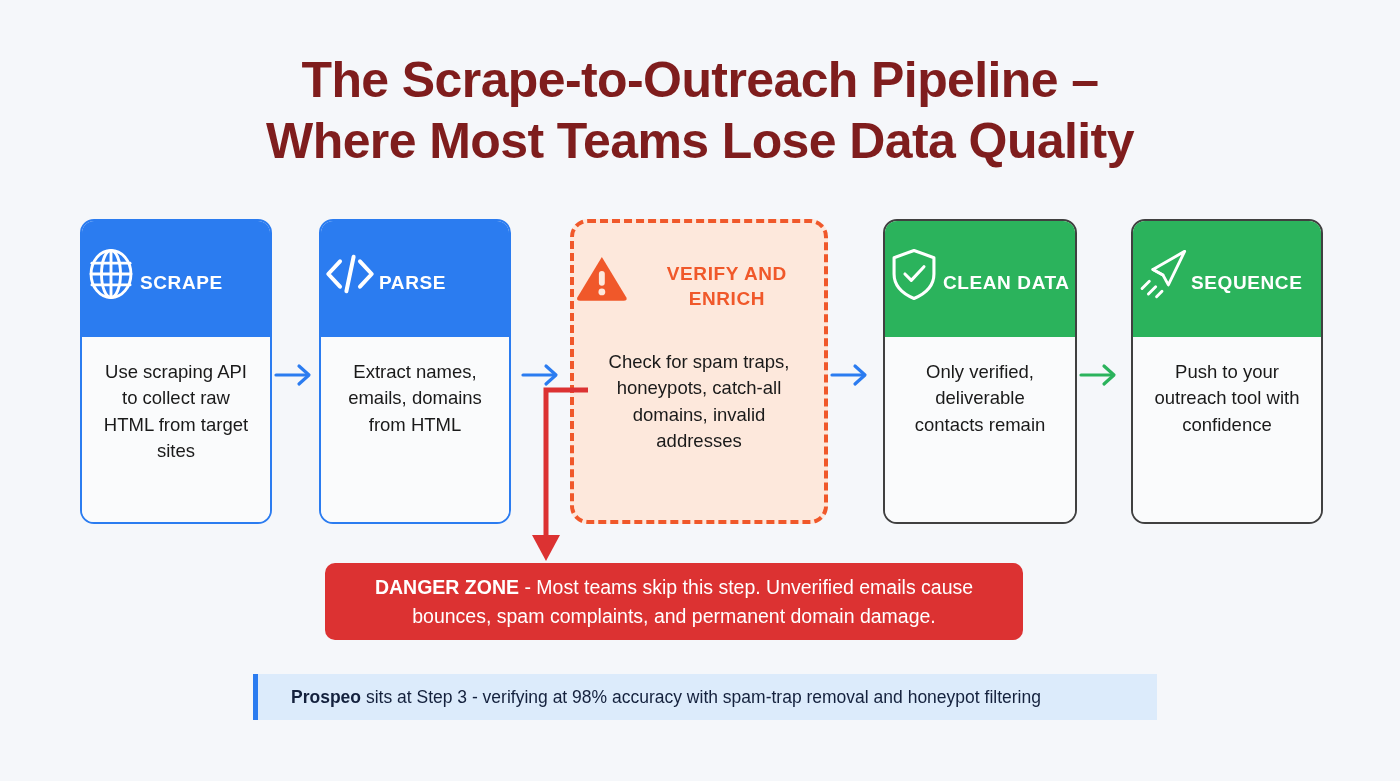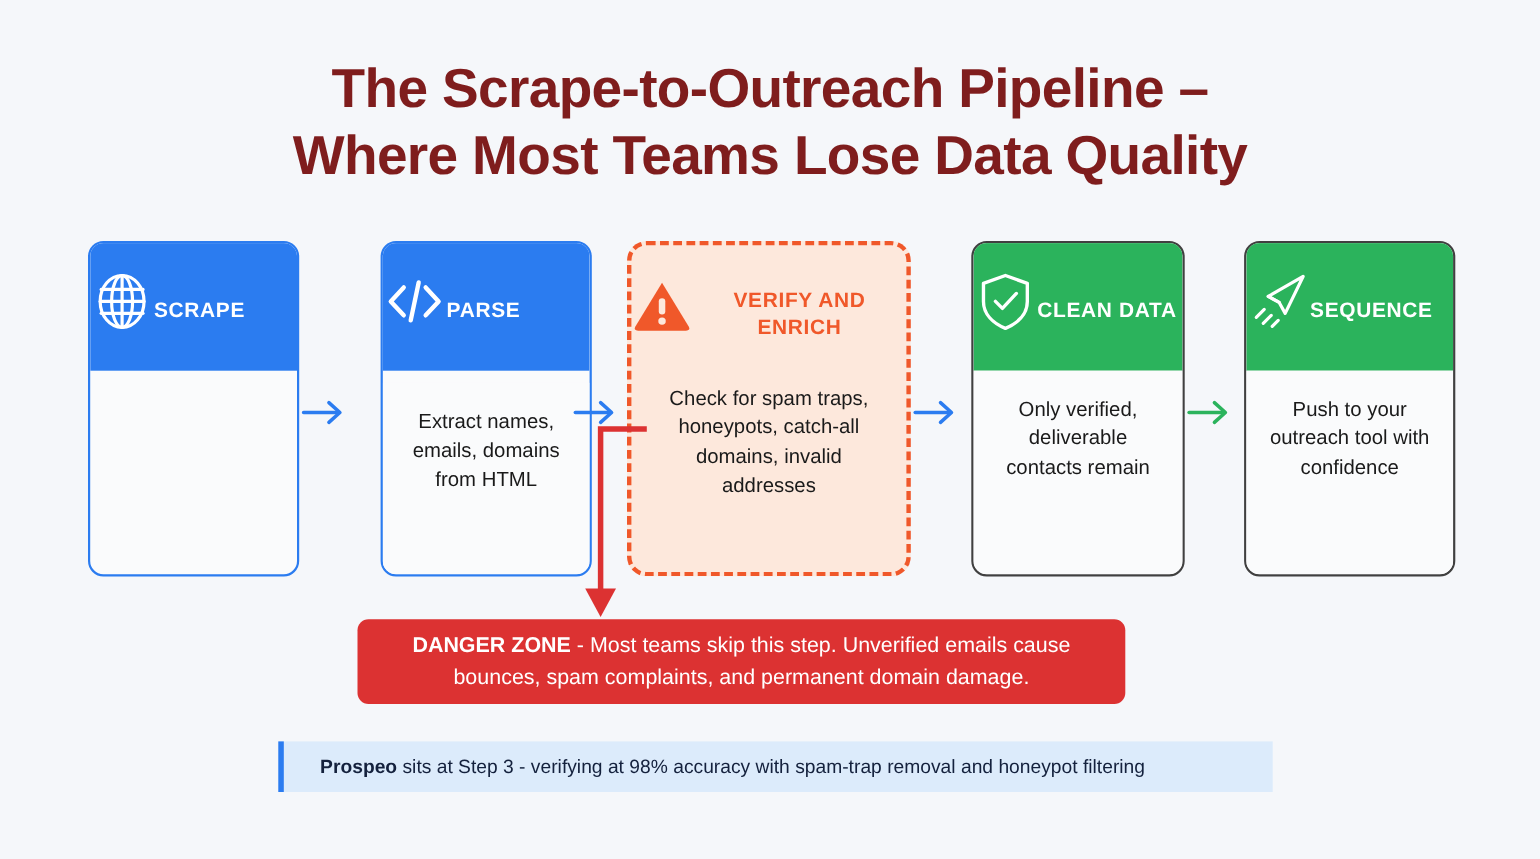--- a/index.html
+++ b/index.html
@@ -104,21 +104,21 @@
   .card.warn .card-head {
     background: transparent;
     padding-top: 26px;
     padding-bottom: 10px;
   }
   .card.warn .card-label { color: #F0582A; }
   .card.warn .card-body { background: transparent; padding-top: 14px; }
 
   
   #card-1 { left: 80px;   width: 192px; height: 305px; }
-  #card-2 { left: 346px;  width: 192px; height: 305px; gap: 11px; }
+  #card-2 { left: 319px;  width: 192px; height: 305px; }
   #card-3 { left: 570px;  width: 258px; height: 305px; }
   #card-4 { left: 883px;  width: 194px; height: 305px; }
   #card-5 { left: 1131px; width: 192px; height: 305px; }
 
   
   .arrow {
     position: absolute;
     height: 26px;
     width: 46px;
   }
@@ -198,20 +198,23 @@
           <ellipse cx="32" cy="32" rx="22" ry="26"></ellipse>
           <ellipse cx="32" cy="32" rx="10.5" ry="26"></ellipse>
           <line x1="32" y1="6" x2="32" y2="58"></line>
           <line x1="11" y1="20" x2="53" y2="20"></line>
           <line x1="10" y1="32" x2="54" y2="32"></line>
           <line x1="11" y1="44" x2="53" y2="44"></line>
         </svg>
       </span>
       <span class="card-label">SCRAPE</span>
     </div>
+    <div class="card-body">
+      <p class="card-desc">Use scraping API to collect raw HTML from target sites</p>
+    </div>
   </div>
 
   <span class="arrow" id="arrow-1">
     <svg viewBox="0 0 46 26" fill="none" stroke="#2B7CF0" stroke-width="3.2" stroke-linecap="round" stroke-linejoin="round">
       <line x1="2" y1="13" x2="34" y2="13"></line>
       <polyline points="25,4 35,13 25,22"></polyline>
     </svg>
   </span>
 
   <div class="card blue" id="card-2">

